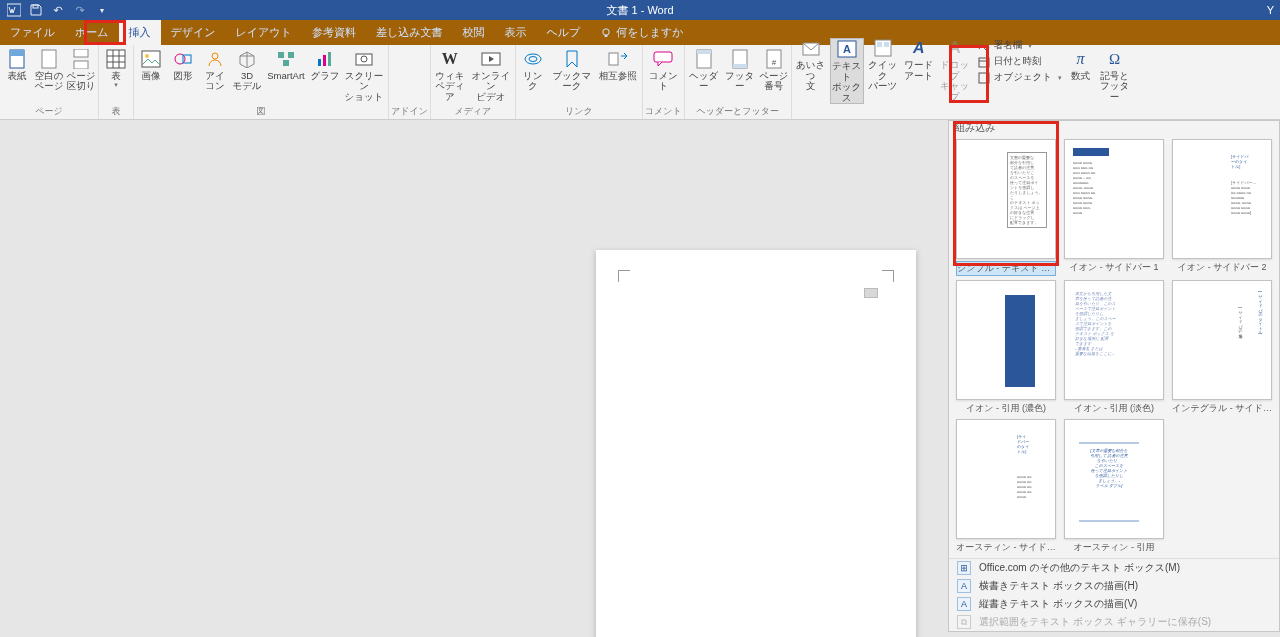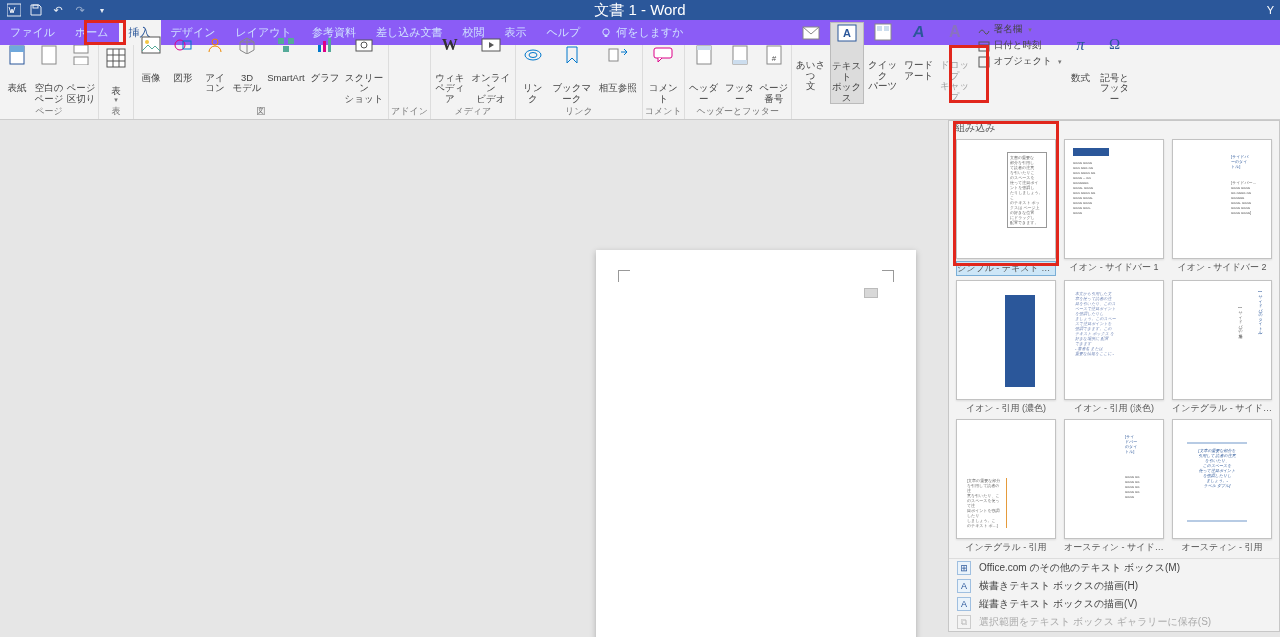--- a/index.html
+++ b/index.html
@@ -1,34 +1,34 @@
 <!DOCTYPE html>
 <html><head>
 <meta charset="utf-8">
 <style>
   * { box-sizing: border-box; margin: 0; padding: 0; font-family: "Yu Gothic UI", "Meiryo", sans-serif; }
   html, body { width: 1280px; height: 637px; overflow: hidden; background: #e6e6e6; }
   .titlebar { height: 20px; background: #2b579a; color: #fff; display: flex; align-items: center; font-size: 11px; position: relative; }
   .titlebar .qat { display: flex; gap: 6px; align-items: center; padding: 0 6px; }
   .titlebar .qat-btn { width: 16px; height: 16px; display: flex; align-items: center; justify-content: center; color: #fff; font-size: 11px; opacity: .9; }
-  .titlebar .doc-title { position: absolute; left: 50%; transform: translateX(-50%); color: #fff; font-size: 15px; }
+  .titlebar .doc-title { position: absolute; left: 50%; transform: translateX(-50%); color: #fff; font-size: 11px; }
   .titlebar .account { position: absolute; right: 6px; color: #fff; font-size: 11px; }
-  .tabs { height: 25px; background: #8b5cf6; color: #fff; display: flex; align-items: stretch; font-size: 11px; }
+  .tabs { height: 25px; background: #a16207; color: #fff; display: flex; align-items: stretch; font-size: 11px; }
   .tab { padding: 0 10px; display: flex; align-items: center; color: #cfe1ff; }
   .tab.active { background: #f3f3f3; color: #2b579a; }
   .tell-me { display: flex; align-items: center; gap: 4px; padding: 0 10px; color: #cfe1ff; font-size: 11px; justify-content: space-between; }
   .ribbon { height: 75px; background: #f3f3f3; border-bottom: 1px solid #ccc; display: flex; align-items: stretch; font-size: 10px; color: #444; }
   .group { border-right: 1px solid #ddd; display: flex; flex-direction: column; align-items: center; justify-content: flex-end; padding: 0 2px; }
   .group-items { flex: 1; display: flex; align-items: flex-start; gap: 2px; padding-top: 4px; }
   .group-label { font-size: 9px; color: #777; text-align: center; padding: 1px 0; white-space: nowrap; }
   .rb { display: flex; flex-direction: column; align-items: center; justify-content: flex-start; width: 34px; font-size: 9.5px; color: #444; text-align: center; line-height: 1.1; cursor: default; }
   .rb.wide { width: 44px; }
   .rb.narrow { width: 30px; }
   .rb .ic { width: 20px; height: 20px; display: flex; align-items: center; justify-content: center; margin-bottom: 2px; }
-  .rb .lbl { white-space: pre-line; margin-top: 16px; }
+  .rb .lbl { white-space: pre-line; }
   .rb.sel { background: #dcdcdc; border: 1px solid #bbb; }
 
   .small-list { display: flex; flex-direction: column; gap: 1px; font-size: 9.5px; color: #444; padding-left: 2px; }
   .small-list .row { display: flex; align-items: center; gap: 4px; height: 15px; white-space: nowrap; }
   .small-list .row .sic { width: 12px; height: 12px; display: flex; align-items: center; justify-content: center; }
 
   .stage { position: relative; height: 517px; background: #e6e6e6; }
   .page { position: absolute; left: 596px; top: 130px; width: 320px; height: 400px; background: #fff; box-shadow: 0 2px 6px rgba(0,0,0,.25); }
   .page .corner-tl { position: absolute; left: 22px; top: 20px; width: 12px; height: 12px; border-left: 1px solid #999; border-top: 1px solid #999; }
   .page .corner-tr { position: absolute; right: 22px; top: 20px; width: 12px; height: 12px; border-right: 1px solid #999; border-top: 1px solid #999; }
@@ -479,28 +479,20 @@
           <div class="g-thumb">
             <div class="th-text" style="right:8px;top:10px;width:16px;writing-mode:vertical-rl;color:#2b579a">[サイドバーのタイトル]</div>
             <div class="th-text" style="right:28px;top:26px;width:10px;writing-mode:vertical-rl">[サイドバーの場所…</div>
           </div>
           <div class="g-cap">インテグラル - サイドバー</div>
         </div>
       </div>
       <div class="g-row">
         <div class="g-item">
           <div class="g-thumb">
-            <div style="position:absolute;left:10px;top:58px;width:40px;border-right:1.5px solid #e59b3b;padding-right:4px">
-              <div class="th-text" style="position:static">[文章の重要な部分<br>を引用して読者の注<br>意を引いたり、こ<br>のスペースを使って注<br>目ポイントを強調したり<br>しましょう。こ<br>のテキスト ボ…]</div>
-            </div>
-          </div>
-          <div class="g-cap">インテグラル - 引用</div>
-        </div>
-        <div class="g-item">
-          <div class="g-thumb">
             <div class="th-text" style="right:8px;top:14px;width:30px;color:#2b579a">[サイ<br>ドバー<br>のタイ<br>トル]</div>
             <div class="th-text" style="right:8px;top:54px;width:30px">aaaa aa<br>aaaa aa<br>aaaa aa<br>aaaa aa<br>aaaa</div>
           </div>
           <div class="g-cap">オースティン - サイドバー</div>
         </div>
         <div class="g-item">
           <div class="g-thumb">
             <div class="th-line" style="left:14px;top:22px;width:60px"></div>
             <div class="th-text" style="left:14px;top:28px;width:60px;color:#2b579a;font-style:italic;text-align:center">[文章の重要な部分を<br>引用して 読者の注意<br>を引いたり、<br>このスペースを<br>使って注目ポイント<br>を強調したりし<br>ましょう。-<br>ラベル ダブル]</div>
             <div class="th-line" style="left:14px;top:100px;width:60px"></div>

